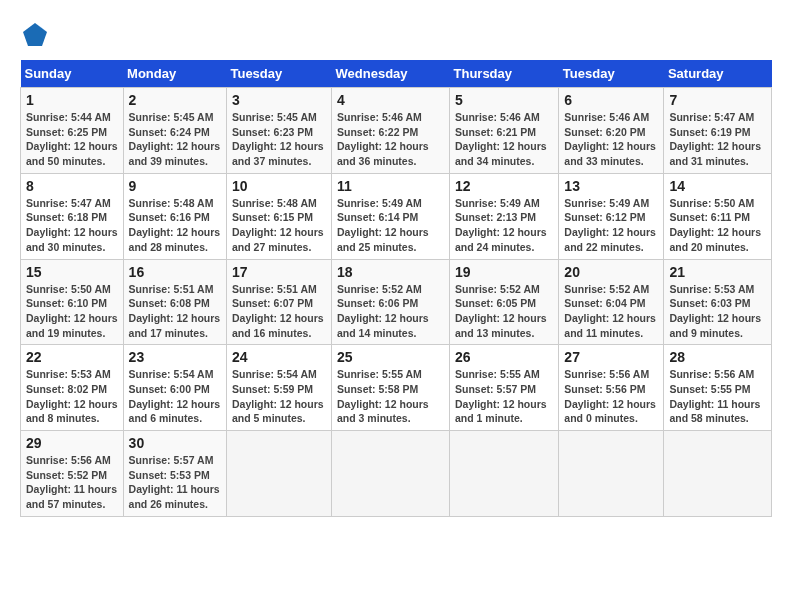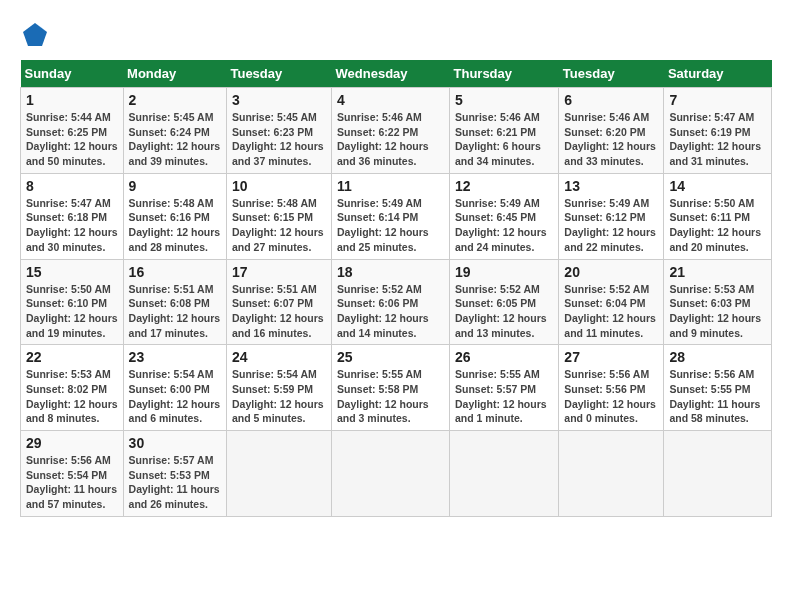--- a/index.html
+++ b/index.html
@@ -51,21 +51,21 @@
     .subtitle {
       font-size: 16px;
       color: #555;
     }
     table {
       width: 100%;
       border-collapse: collapse;
       font-size: 11px;
     }
     thead tr th {
-      background-color: #15803d;
+      background-color: #1d4ed8;
       color: #fff;
       padding: 6px 4px;
       text-align: left;
       font-size: 13px;
       font-weight: bold;
     }
     tbody tr td {
       border: 1px solid #ccc;
       padding: 4px 5px;
       vertical-align: top;
@@ -156,21 +156,21 @@
           <span>Sunrise: 5:46 AM</span><br>
           <span>Sunset: 6:22 PM</span><br>
           <span>Daylight: 12 hours and 36 minutes.</span>
         </div>
       </td>
         <td>
         <span class="day-num">5</span>
         <div class="day-detail">
           <span>Sunrise: 5:46 AM</span><br>
           <span>Sunset: 6:21 PM</span><br>
-          <span>Daylight: 6 hours and 34 minutes.</span>
+          <span>Daylight: 12 hours and 34 minutes.</span>
         </div>
       </td>
         <td>
         <span class="day-num">6</span>
         <div class="day-detail">
           <span>Sunrise: 5:46 AM</span><br>
           <span>Sunset: 6:20 PM</span><br>
           <span>Daylight: 12 hours and 33 minutes.</span>
         </div>
       </td>
@@ -213,21 +213,21 @@
         <div class="day-detail">
           <span>Sunrise: 5:49 AM</span><br>
           <span>Sunset: 6:14 PM</span><br>
           <span>Daylight: 12 hours and 25 minutes.</span>
         </div>
       </td>
         <td>
         <span class="day-num">12</span>
         <div class="day-detail">
           <span>Sunrise: 5:49 AM</span><br>
-          <span>Sunset: 6:45 PM</span><br>
+          <span>Sunset: 2:13 PM</span><br>
           <span>Daylight: 12 hours and 24 minutes.</span>
         </div>
       </td>
         <td>
         <span class="day-num">13</span>
         <div class="day-detail">
           <span>Sunrise: 5:49 AM</span><br>
           <span>Sunset: 6:12 PM</span><br>
           <span>Daylight: 12 hours and 22 minutes.</span>
         </div>
@@ -355,21 +355,21 @@
           <span>Sunset: 5:55 PM</span><br>
           <span>Daylight: 11 hours and 58 minutes.</span>
         </div>
       </td>
       </tr>
       <tr>
         <td>
         <span class="day-num">29</span>
         <div class="day-detail">
           <span>Sunrise: 5:56 AM</span><br>
-          <span>Sunset: 5:54 PM</span><br>
+          <span>Sunset: 5:52 PM</span><br>
           <span>Daylight: 11 hours and 57 minutes.</span>
         </div>
       </td>
         <td>
         <span class="day-num">30</span>
         <div class="day-detail">
           <span>Sunrise: 5:57 AM</span><br>
           <span>Sunset: 5:53 PM</span><br>
           <span>Daylight: 11 hours and 26 minutes.</span>
         </div>

